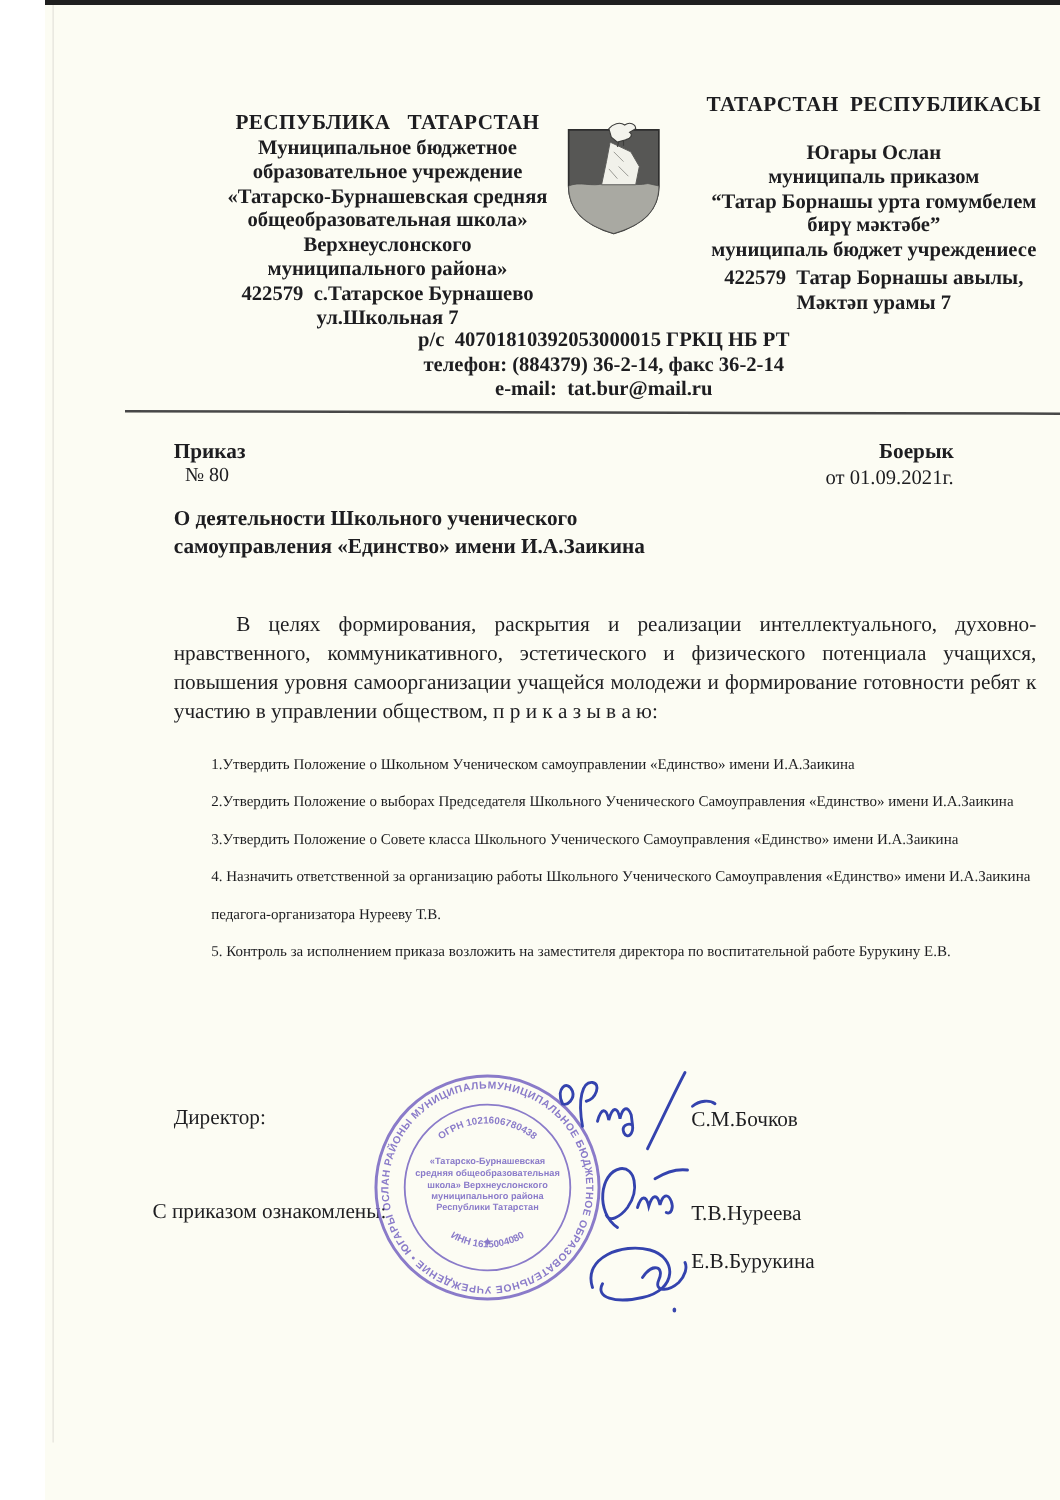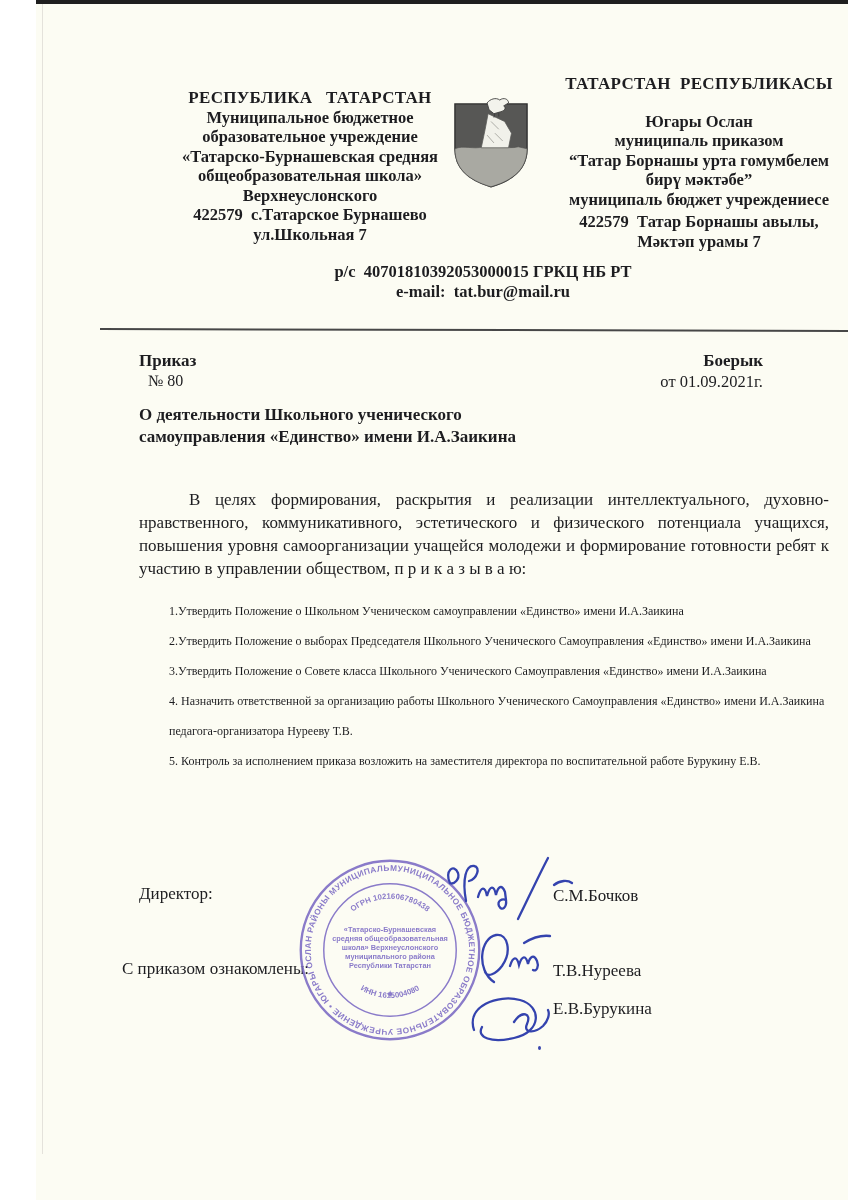--- a/index.html
+++ b/index.html
@@ -36,20 +36,21 @@
   <div class="scan-edge-top"></div>
   <div class="scan-edge-left"></div>
 
   <div class="abs hdr" style="left:118px;top:88px;width:312px;">
     <div class="pre hdr-title">РЕСПУБЛИКА   ТАТАРСТАН</div>
     <div class="pre">Муниципальное бюджетное</div>
     <div class="pre">образовательное учреждение</div>
     <div class="pre">«Татарско-Бурнашевская средняя</div>
     <div class="pre">общеобразовательная школа»</div>
     <div class="pre">Верхнеуслонского</div>
+    <div class="pre">муниципального района»</div>
     <div class="pre">422579  с.Татарское Бурнашево</div>
     <div class="pre">ул.Школьная 7</div>
   </div>
 
   <div class="abs" style="left:416px;top:90px;width:78px;height:100px;">
     <svg width="78" height="100" viewBox="0 0 80 102">
       <path d="M3,14 H77 V60 C77,80 64,92 40,99 C16,92 3,80 3,60 Z" fill="#575755" stroke="#2e2e2e" stroke-width="1.4"></path>
       <path d="M3,60 C12,56 22,61 32,58 C44,55 56,61 68,58 L77,60 C77,80 64,92 40,99 C16,92 3,80 3,60 Z" fill="#a9a9a2" stroke="#4c4c4a" stroke-width="0.6"></path>
       <path d="M37,24 L54,32 L61,44 L58,59 L30,59 L34,40 Z" fill="#f1f1ea" stroke="#5a5a58" stroke-width="0.8"></path>
       <path d="M40,32 L48,40 M44,44 L52,52 M36,46 L43,54" stroke="#8b8b85" stroke-width="0.7" fill="none"></path>
@@ -66,20 +67,21 @@
     <div class="pre">“Татар Борнашы урта гомумбелем</div>
     <div class="pre">бирү мәктәбе”</div>
     <div class="pre">муниципаль бюджет учреждениесе</div>
     <div style="height:3px;"></div>
     <div class="pre">422579  Татар Борнашы авылы,</div>
     <div class="pre">Мәктәп урамы 7</div>
   </div>
 
   <div class="abs contact" style="left:258px;top:262px;width:378px;">
     <div class="pre">р/с  40701810392053000015 ГРКЦ НБ РТ</div>
+    <div class="pre">телефон: (884379) 36-2-14, факс 36-2-14</div>
     <div class="pre">e-mail:  tat.bur@mail.ru</div>
   </div>
 
   <div class="rule"></div>
 
   <div class="abs b" style="left:103px;top:351px;font-size:17px;">Приказ</div>
   <div class="abs" style="left:112px;top:372px;font-size:16px;">№ 80</div>
   <div class="abs" style="left:585px;top:351px;width:142px;text-align:right;">
     <div class="b" style="font-size:17px;">Боерык</div>
     <div style="font-size:16.5px;margin-top:1px;">от 01.09.2021г.</div>

